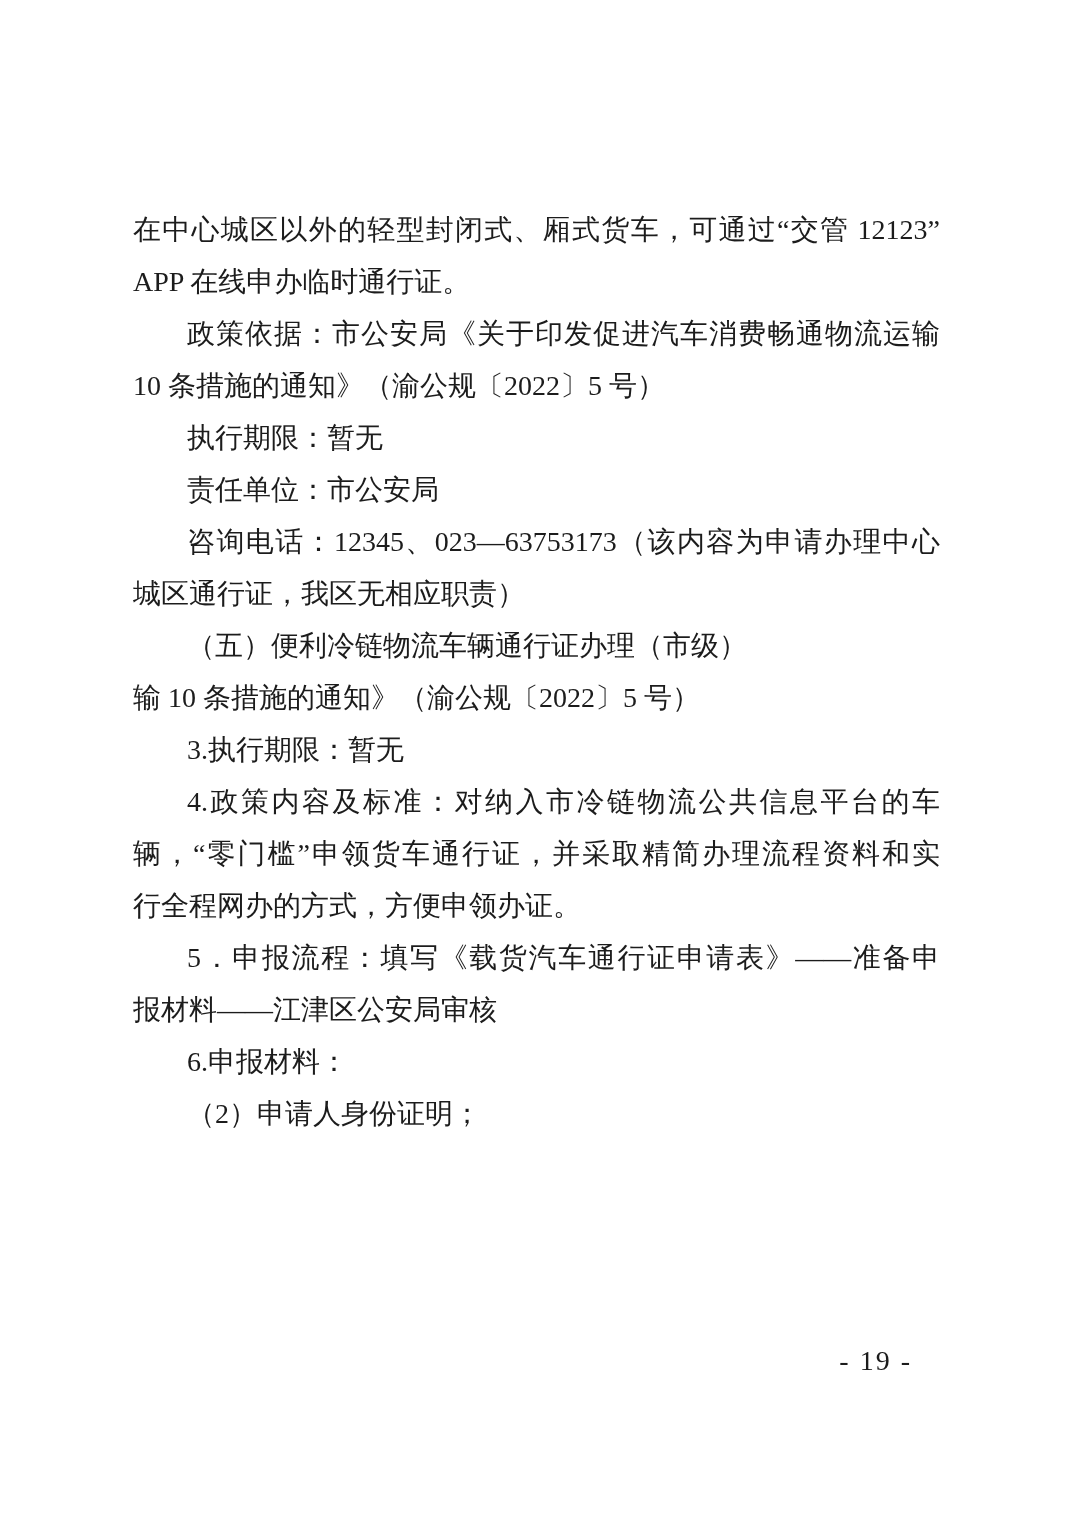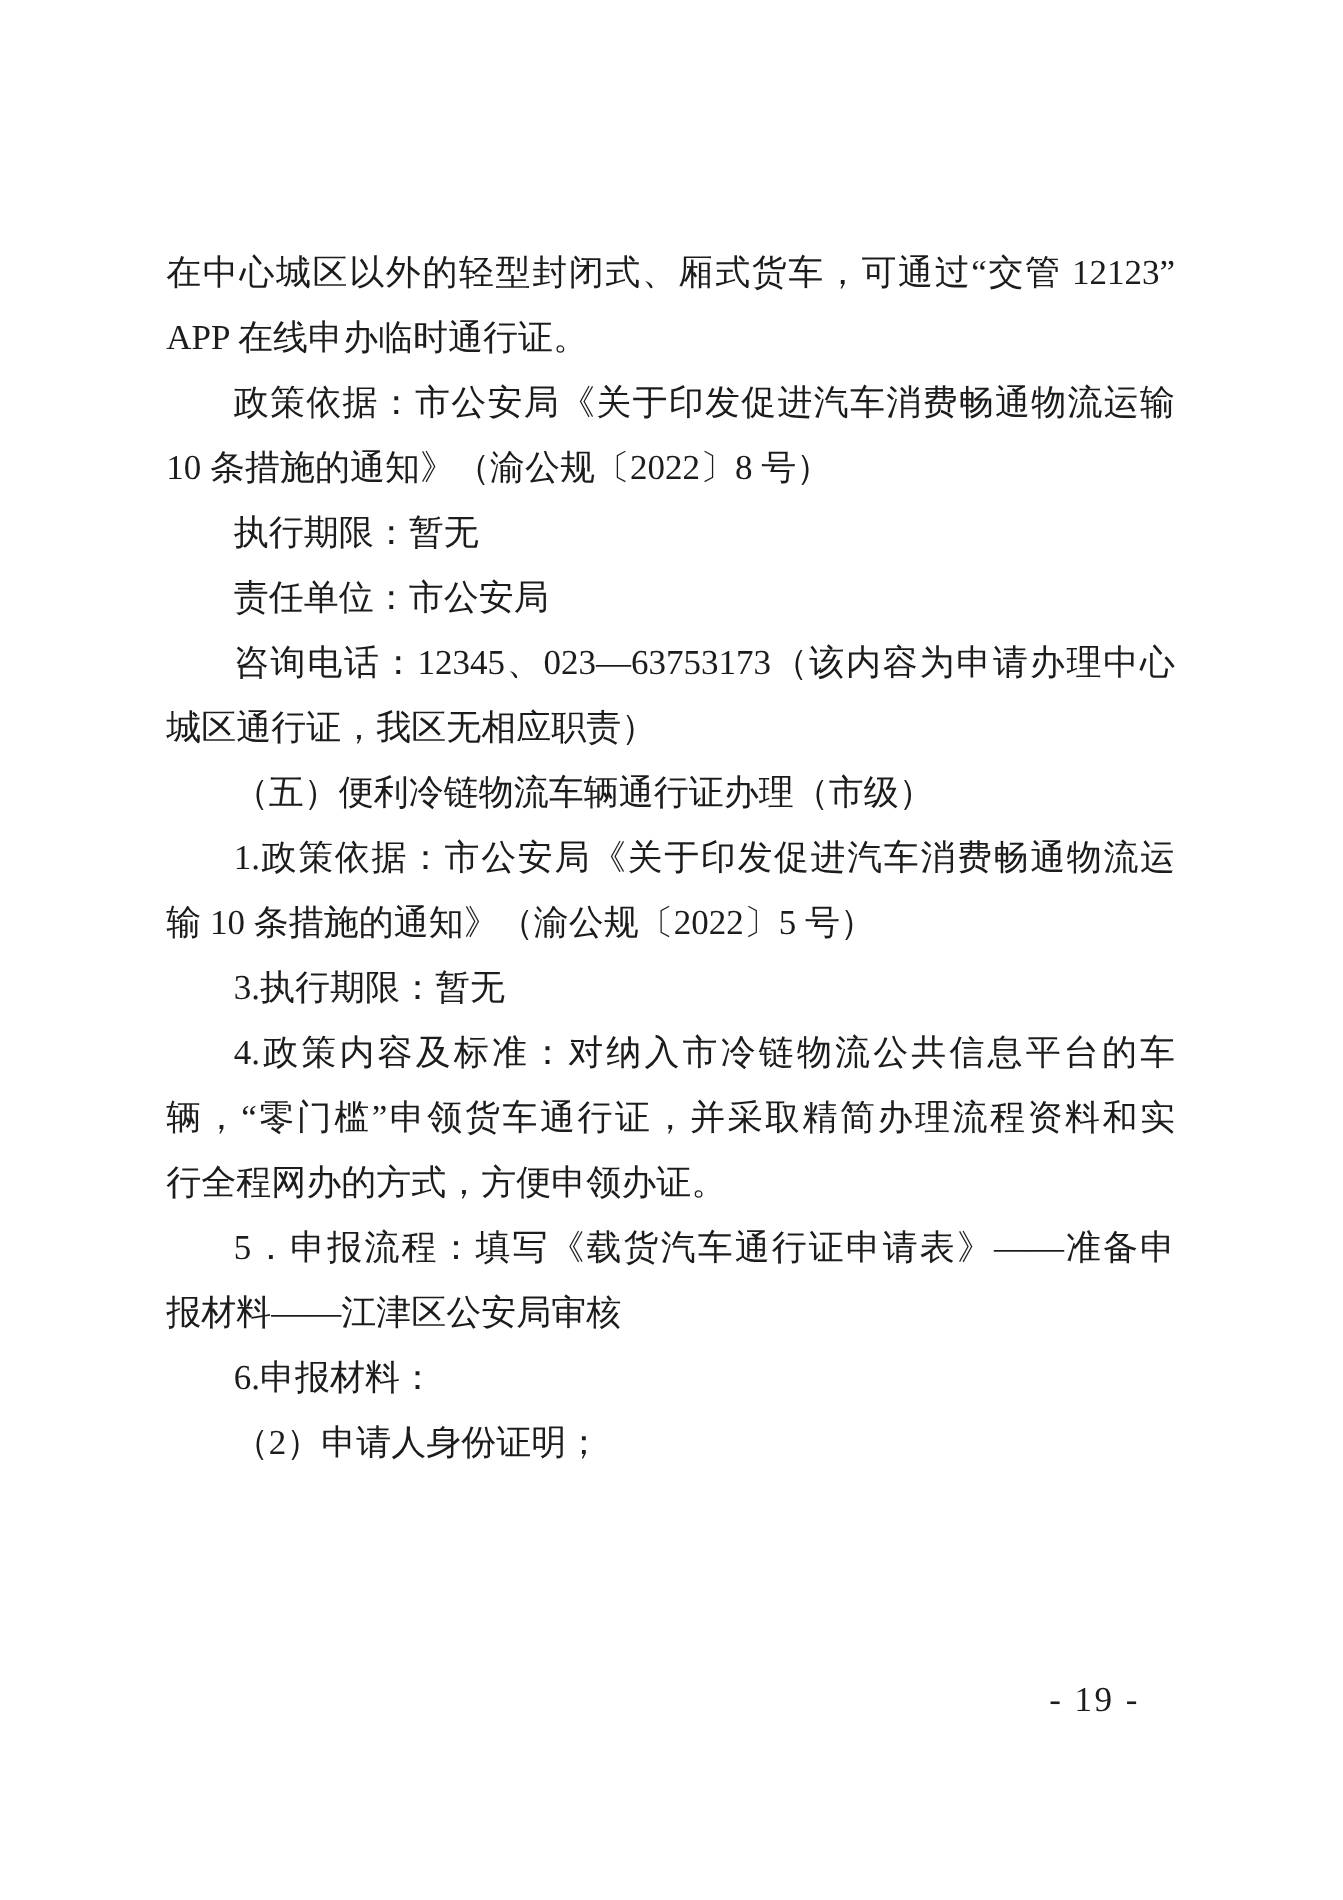--- a/index.html
+++ b/index.html
@@ -11,21 +11,21 @@
     position: relative;
     width: 1074px;
     height: 1520px;
     background: #ffffff;
     overflow: hidden;
     font-family: "Liberation Serif", serif;
   }
   .text-block {
     position: absolute;
     left: 133px;
-    top: 193px;
+    top: 204px;
     width: 807px;
   }
   .line {
     height: 52px;
     line-height: 52px;
     font-size: 28px;
     color: #1c1c1c;
     text-align: left;
     white-space: nowrap;
   }
@@ -52,27 +52,26 @@
   }
 </style>
 </head>
 <body>
 
 <div class="page">
   <div class="text-block">
     <div class="line fill">在中心城区以外的轻型封闭式、厢式货车，可通过“交管 12123”</div>
     <div class="line">APP 在线申办临时通行证。</div>
     <div class="line indent fill">政策依据：市公安局《关于印发促进汽车消费畅通物流运输</div>
-    <div class="line">10 条措施的通知》（渝公规〔2022〕8 号）</div>
+    <div class="line">10 条措施的通知》（渝公规〔2022〕5 号）</div>
     <div class="line indent">执行期限：暂无</div>
     <div class="line indent">责任单位：市公安局</div>
     <div class="line indent fill">咨询电话：12345、023—63753173（该内容为申请办理中心</div>
     <div class="line">城区通行证，我区无相应职责）</div>
     <div class="line indent bold">（五）便利冷链物流车辆通行证办理（市级）</div>
-    <div class="line indent fill">1.政策依据：市公安局《关于印发促进汽车消费畅通物流运</div>
     <div class="line">输 10 条措施的通知》（渝公规〔2022〕5 号）</div>
     <div class="line indent">3.执行期限：暂无</div>
     <div class="line indent fill">4.政策内容及标准：对纳入市冷链物流公共信息平台的车</div>
     <div class="line fill">辆，“零门槛”申领货车通行证，并采取精简办理流程资料和实</div>
     <div class="line">行全程网办的方式，方便申领办证。</div>
     <div class="line indent fill">5．申报流程：填写《载货汽车通行证申请表》——准备申</div>
     <div class="line">报材料——江津区公安局审核</div>
     <div class="line indent">6.申报材料：</div>
     <div class="line indent">（2）申请人身份证明；</div>
   </div>

